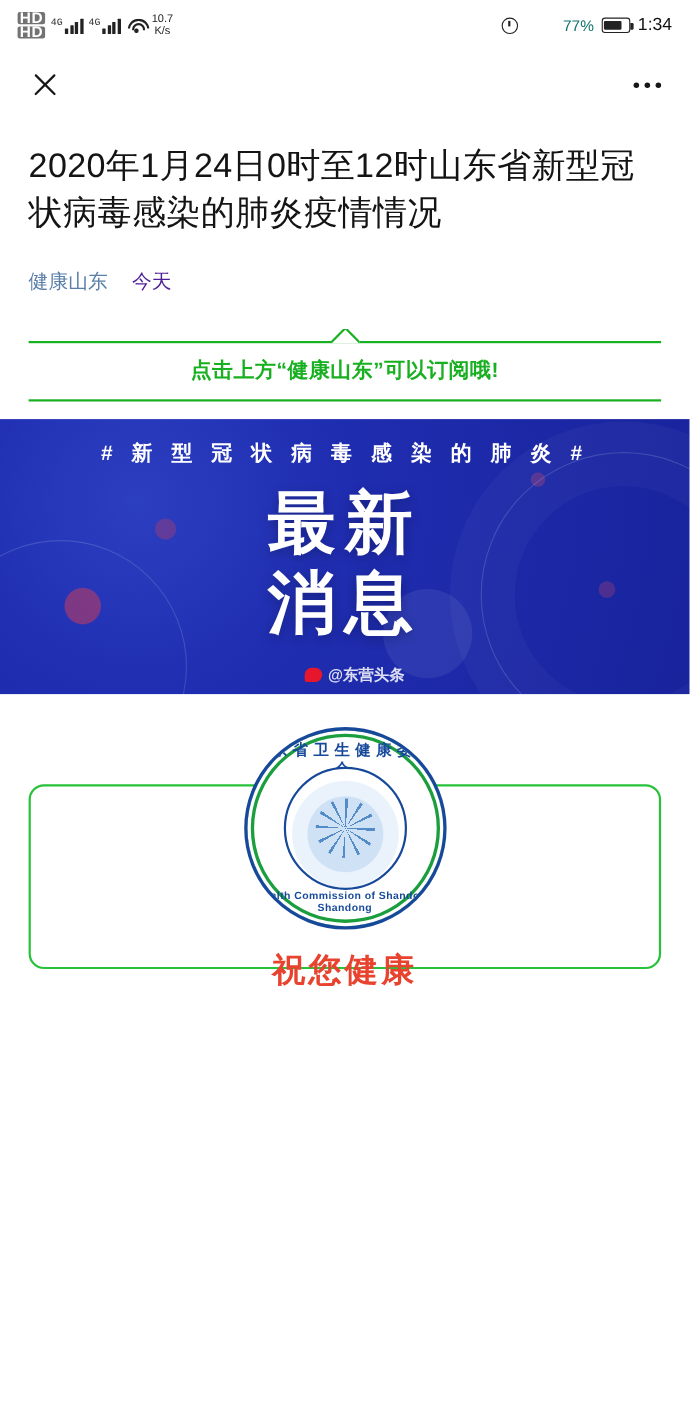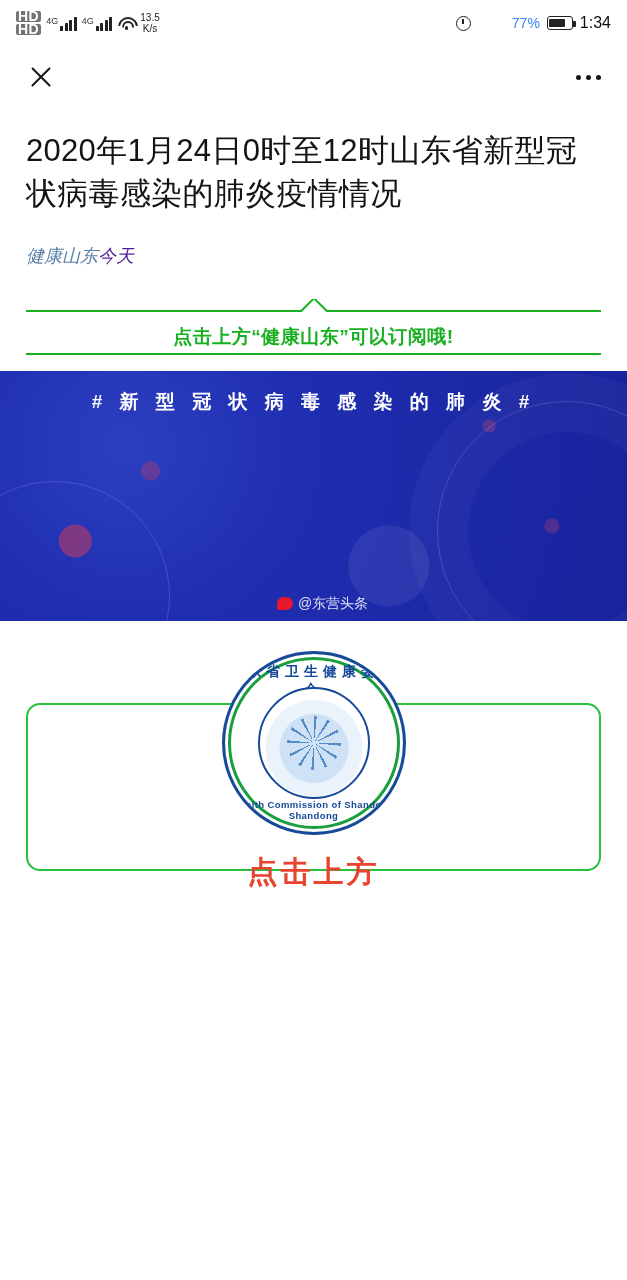--- a/index.html
+++ b/index.html
@@ -26,21 +26,21 @@
     font-size: 15px;
     color: #111;
   }
   .sb-left { display: flex; align-items: center; gap: 5px; }
   .sb-right { display: flex; align-items: center; gap: 7px; margin-left: auto; }
   .hd-stack { display: flex; flex-direction: column; gap: 2px; }
   .hd-badge {
     background: #737373; color: #fff; font-size: 14px; font-weight: bold;
     border-radius: 2px; padding: 0 2px; line-height: 11px; letter-spacing: .5px;
   }
-  .g4 { font-size: 9px; color: #333; transform: translateY(-5px); }
+  .g4 { font-size: 9px; color: #333; transform: translateY(-5px); font-family: Liberation Mono, monospace; }
   .bars { display: flex; align-items: flex-end; gap: 1.5px; height: 16px; }
   .bars i { display: block; width: 3px; background: #222; border-radius: .5px; }
   .bars i:nth-child(1) { height: 5px; }
   .bars i:nth-child(2) { height: 8px; }
   .bars i:nth-child(3) { height: 11px; }
   .bars i:nth-child(4) { height: 14px; }
   .sigpair { display: flex; align-items: flex-end; gap: 2px; }
   .wifi { position: relative; width: 18px; height: 14px; }
   .wifi::before {
     content: ""; position: absolute; left: 1px; top: 1px;
@@ -72,21 +72,21 @@
   .battery {
     width: 26px; height: 14px; border: 1.6px solid #222; border-radius: 3px;
     position: relative; padding: 1.6px;
   }
   .battery::after {
     content: ""; position: absolute; right: -4px; top: 4px;
     width: 2.5px; height: 6px; background: #222; border-radius: 0 1px 1px 0;
   }
   .battery i { display: block; height: 100%; width: 77%; background: #222; border-radius: 1px; }
   .clock { font-size: 16px; color: #111; }
-  .pct { font-size: 14px; color: #3b82f6; margin-left: 34px; }
+  .pct { font-size: 14px; color: #0f766e; margin-left: 34px; }
 
   
   .navbar {
     height: 62px;
     display: flex;
     align-items: center;
     padding: 0 26px;
   }
   .close-x {
     width: 30px; height: 30px; position: relative; cursor: pointer;
@@ -107,33 +107,33 @@
     line-height: 1.38;
     color: #141414;
     font-weight: 500;
     letter-spacing: .3px;
     margin-top: 22px;
   }
   .meta {
     margin-top: 28px;
     display: flex;
     align-items: center;
+    gap: 22px;
     font-size: 18px;
-    font-style: italic;
   }
   .meta .author { color: #5a7fa8; }
   .meta .date { color: #4c1d95; }
 
   
   .subscribe {
     margin-top: 42px;
     position: relative;
     border-top: 2.5px solid #18b020;
     border-bottom: 2.5px solid #18b020;
-    padding: 12px 0 3px;
+    padding: 12px 0 13px;
     text-align: center;
   }
   .subscribe .tick {
     position: absolute;
     top: -13px; left: 50%;
     margin-left: -13px;
     width: 26px; height: 13px;
     overflow: hidden;
   }
   .subscribe .tick::before {
@@ -199,20 +199,21 @@
     font-weight: bold;
     letter-spacing: 8px;
     line-height: 1.18;
     text-shadow: 0 3px 10px rgba(0,0,0,.25);
   }
   .hero .credit {
     position: absolute; bottom: 8px; left: 18px; right: 0;
     text-align: center;
     color: rgba(255,255,255,.85);
     font-size: 14px;
+    font-weight: bold;
   }
   .hero .credit .wb {
     display: inline-block;
     width: 16px; height: 13px;
     background: #e6162d;
     border-radius: 7px 7px 7px 2px;
     margin-right: 5px;
     vertical-align: -2px;
   }
 
@@ -335,21 +336,21 @@
             <i></i>
             <i></i>
             <i></i>
             <i></i>
           </span>
       </div>
       <div class="wifi">
           <span></span>
         </div>
       <div class="kbs">
-        <div>13.5</div>
+        <div>10.7</div>
         <div>K/s</div>
       </div>
     </div>
     <div class="sb-right">
       <div class="alarm"></div>
       <span class="pct">77%</span>
       <div class="battery">
           <i></i>
         </div>
       <span class="clock">1:34</span>
@@ -377,29 +378,33 @@
       <div class="tick"></div>
       <div class="txt">点击上方“健康山东”可以订阅哦!</div>
     </div>
   </div>
 
   <div class="hero">
     <div class="noise"></div>
     <div class="rings"></div>
     <div class="rings2"></div>
     <div class="tagline"># 新 型 冠 状 病 毒 感 染 的 肺 炎 #</div>
+    <div class="big">
+      <div>最新</div>
+      <div>消息</div>
+    </div>
     <div class="credit">
       <span class="wb"></span><span>@东营头条</span>
     </div>
   </div>
 
 
   <div class="footer-wrap">
     <div class="green-card"></div>
     <div class="seal">
       <div class="ring-cn">山东省卫生健康委员会</div>
       <div class="inner"></div>
       <div class="ring-en">Health Commission of Shandong Shandong</div>
     </div>
-    <div class="wish">点击上方</div>
+    <div class="wish">祝您健康</div>
   </div>
 
 </div>
 
 </body></html>

